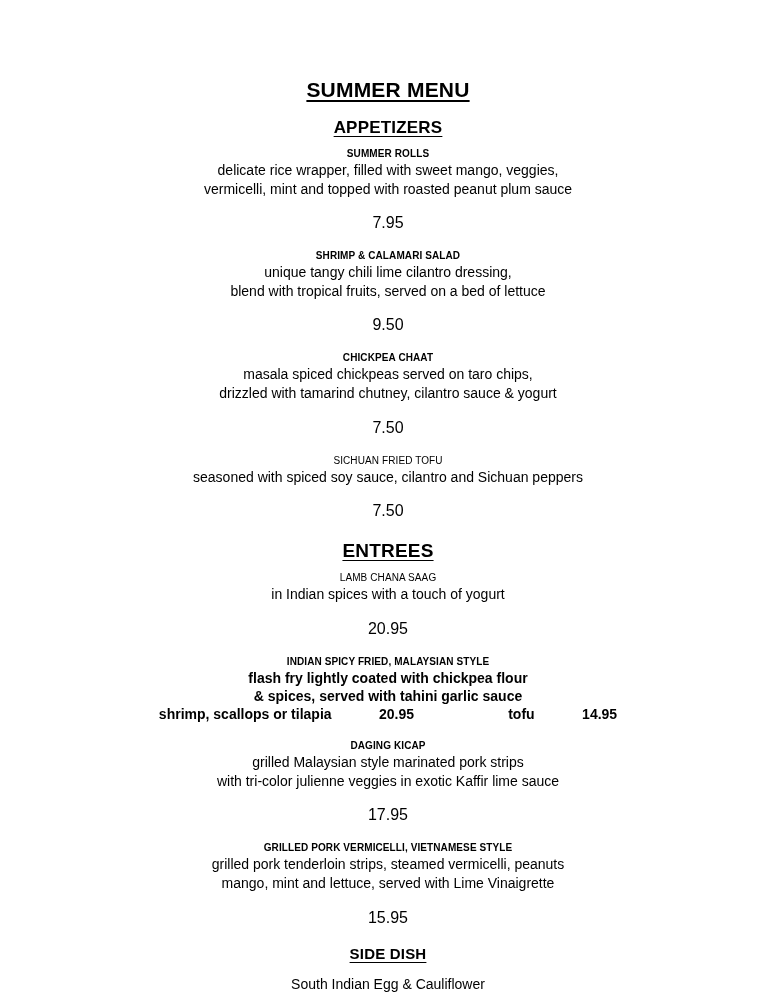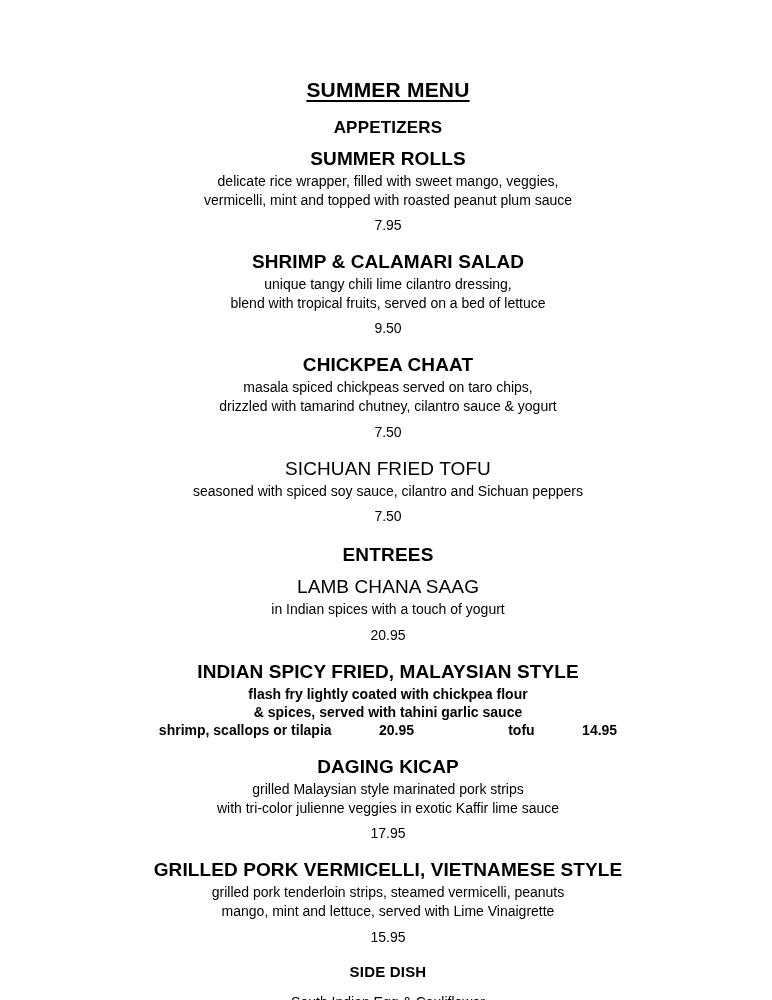--- a/index.html
+++ b/index.html
@@ -27,57 +27,58 @@
     font-size: 21px;
     font-weight: bold;
     text-decoration: underline;
     text-underline-offset: 3px;
     letter-spacing: 0.2px;
     margin: 0 0 16px 0;
   }
   .section-title {
     font-size: 17px;
     font-weight: bold;
+    text-decoration: underline;
     text-underline-offset: 3px;
     letter-spacing: 0.2px;
     margin: 0 0 10px 0;
   }
   .section-title.entrees {
     font-size: 19px;
     margin-top: 20px;
     margin-bottom: 10px;
   }
   .section-title.side {
     font-size: 15px;
     margin-bottom: 14px;
   }
   .item {
     margin: 0 0 18px 0;
   }
   .item:last-child { margin-bottom: 0; }
   .item-name {
-    font-size: 19px;
+    font-size: 10px;
     font-weight: bold;
     margin: 0 0 2px 0;
     letter-spacing: 0.1px;
   }
   .item-name.regular {
     font-weight: normal;
   }
   .desc-line {
     font-size: 14px;
     line-height: 1.33;
     margin: 0;
   }
   .desc-line.bold {
     font-weight: bold;
   }
   .price {
-    font-size: 14px;
-    margin: 8px;
+    font-size: 16px;
+    margin: 16px;
   }
   .price-row {
     font-size: 14px;
     font-weight: bold;
     margin: 0;
     display: flex;
     justify-content: center;
     gap: 14px;
   }
   .price-row .pr-a { white-space: pre; }

